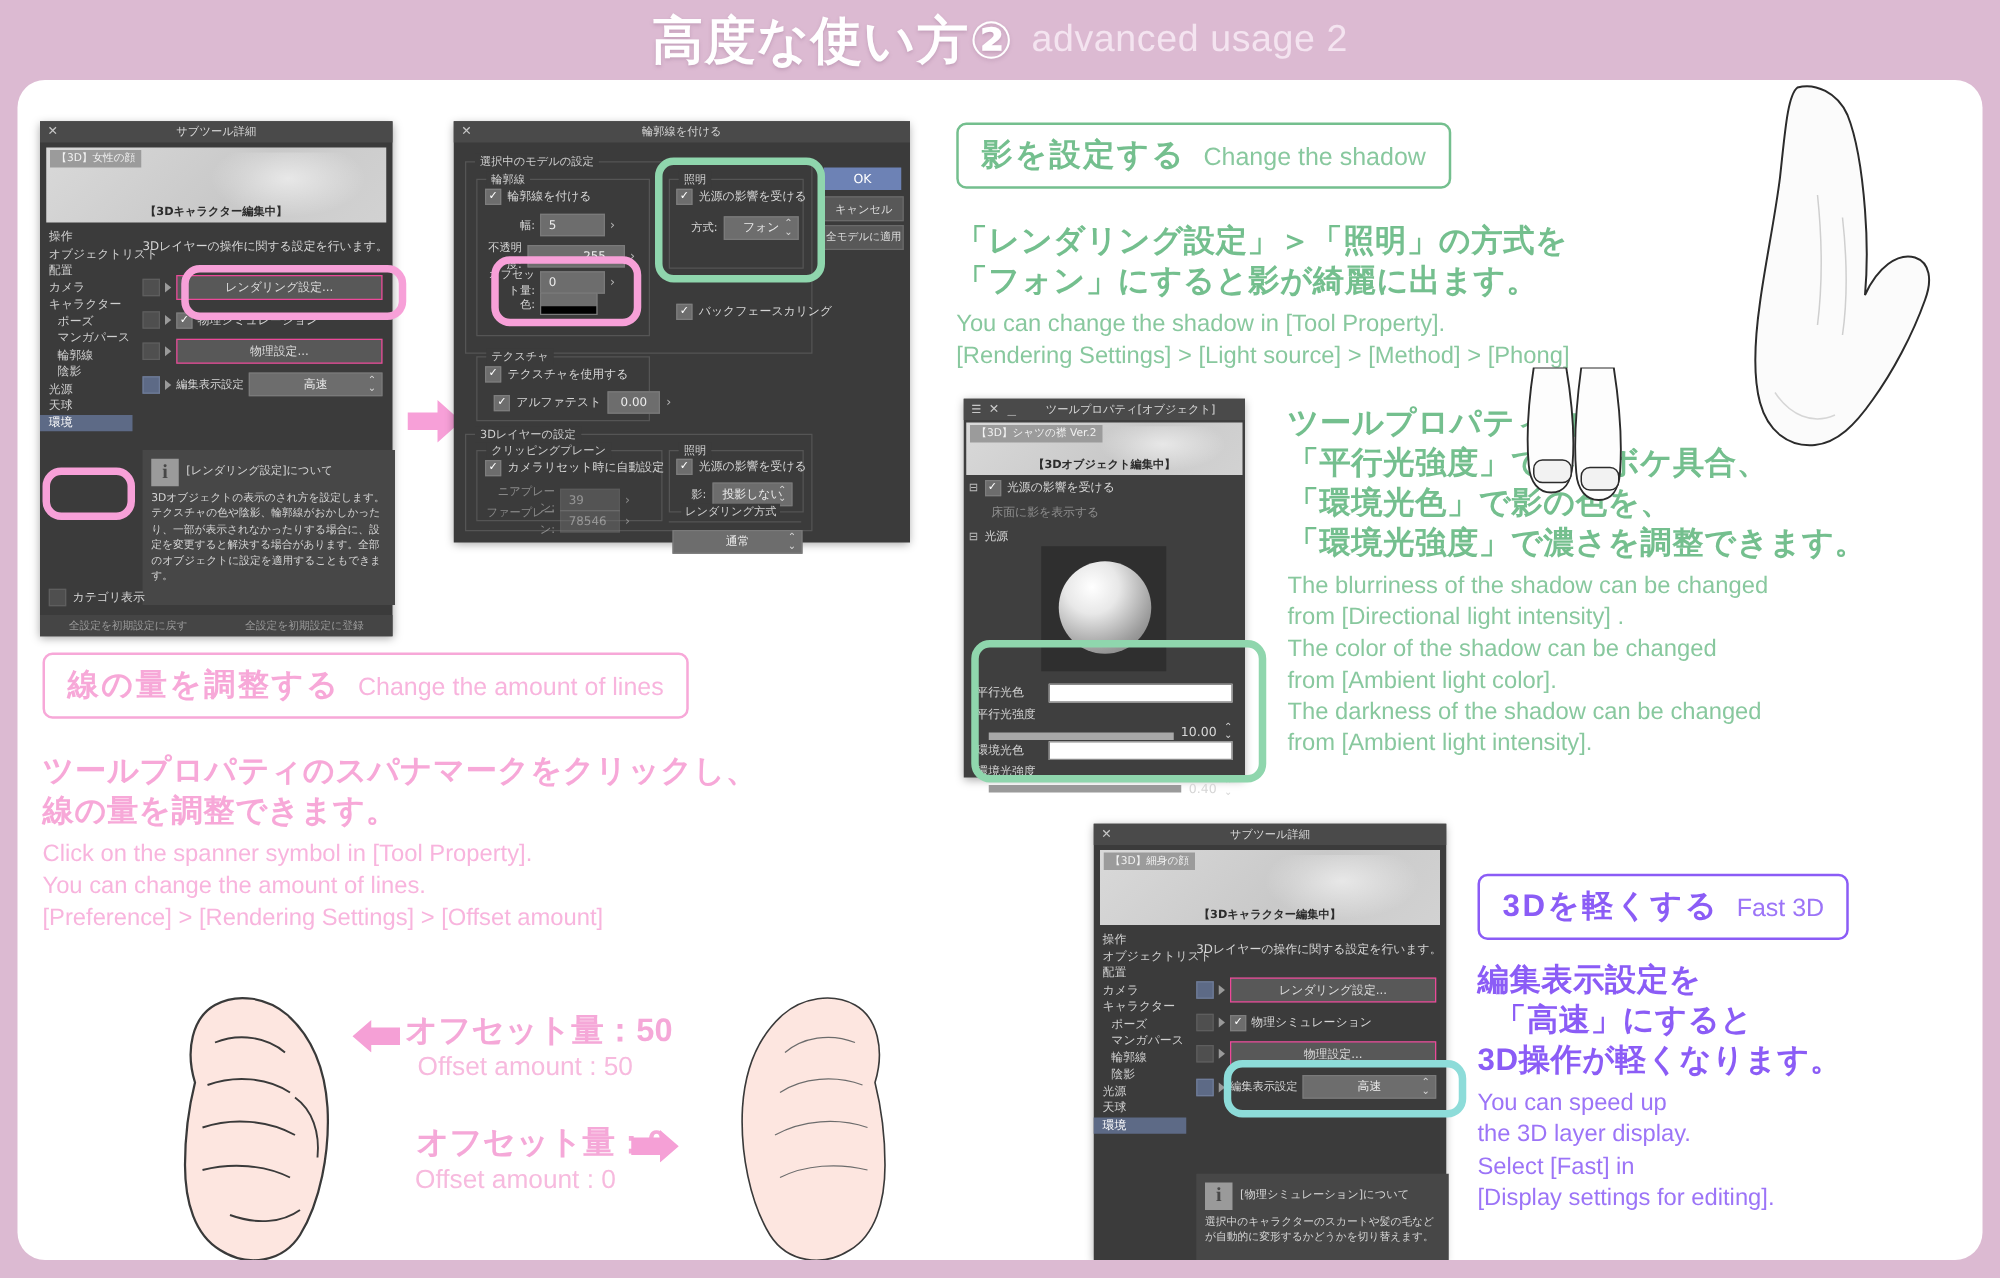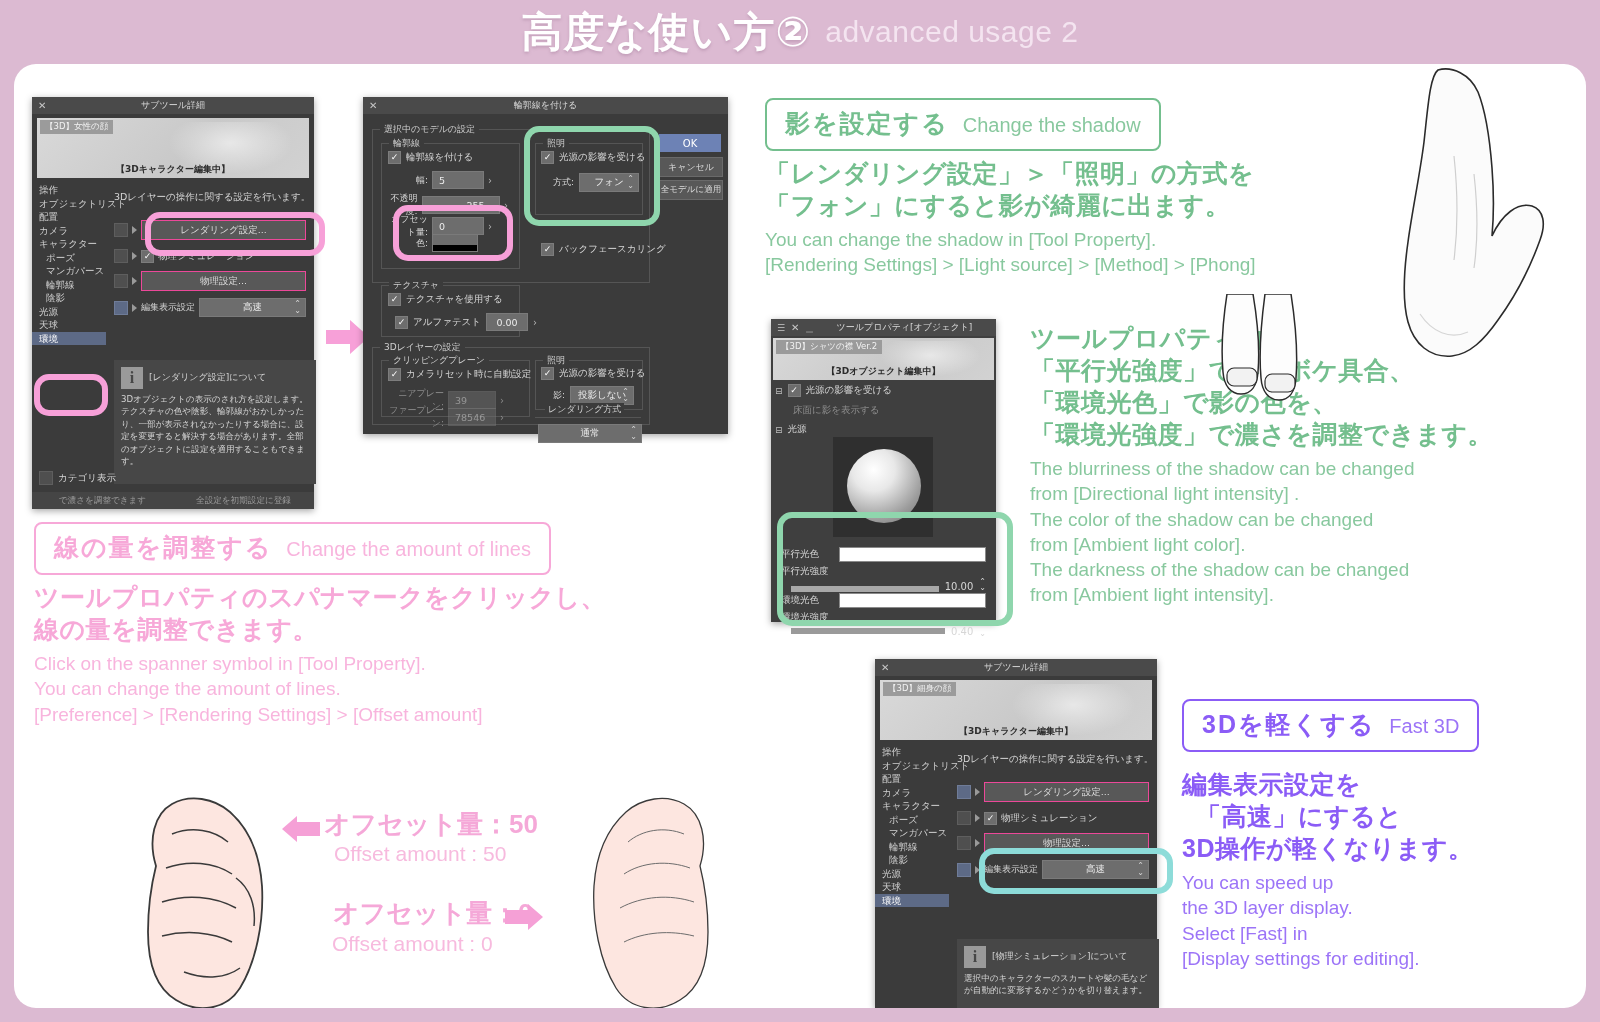--- a/index.html
+++ b/index.html
@@ -94,21 +94,21 @@
   .ring.green{border:6px solid #8fd6ad;}
   .ring.teal{border:6px solid #8ddcd9;}
 
   
   .badge{
     display:inline-flex;align-items:baseline;border:2px solid currentColor;border-radius:8px;
     padding:7px 18px 9px;white-space:nowrap;
   }
   .badge .jp{font-size:25px;font-weight:bold;letter-spacing:2px;}
   .badge .en{font-size:20px;margin-left:14px;opacity:.85;}
-  .lead{font-size:25px;font-weight:bold;line-height:1.28;letter-spacing:.5px;margin-top:6px;}
+  .lead{font-size:25px;font-weight:bold;line-height:1.28;letter-spacing:.5px;margin-top:26px;}
   .sub{font-size:19px;line-height:1.33;margin-top:6px;opacity:.85;}
   .c-green{color:#74bf8e;}
   .c-pink{color:#f7a8d8;}
   .c-teal{color:#8b5cf6;}
   .arrow-pink{position:absolute;}
   .off-label{position:absolute;font-weight:bold;white-space:nowrap;}
   .off-jp{font-size:26px;color:#f5a8d8;}
   .off-en{font-size:21px;color:#f7bade;font-weight:normal;}
 </style>
 </head>
@@ -185,21 +185,21 @@
       </div>
       <div style="margin-top:4px;">3Dオブジェクトの表示のされ方を設定します。テクスチャの色や陰影、輪郭線がおかしかったり、一部が表示されなかったりする場合に、設定を変更すると解決する場合があります。全部のオブジェクトに設定を適用することもできます。</div>
     </div>
 
     <div style="position:absolute;left:7px;bottom:24px;display:flex;align-items:center;gap:5px;">
       <span class="sq"></span>
       <span style="font-size:9.5px;">カテゴリ表示</span>
     </div>
 
     <div class="dlg-foot">
-      <span>で濃さを調整できます</span>
+      <span>全設定を初期設定に戻す</span>
       <span>全設定を初期設定に登録</span>
     </div>
   </div>
 
   <div class="ring pink" style="left:131px;top:148px;width:168px;height:32px;"></div>
   <div class="ring pink" style="left:20px;top:310px;width:62px;height:30px;"></div>
 
   <svg class="arrow-pink" style="left:312px;top:253px;" width="44" height="40" viewBox="0 0 44 40">
     <polygon points="0,13 24,13 24,3 43,20 24,37 24,27 0,27" fill="#f7a0d8"></polygon>
   </svg>

